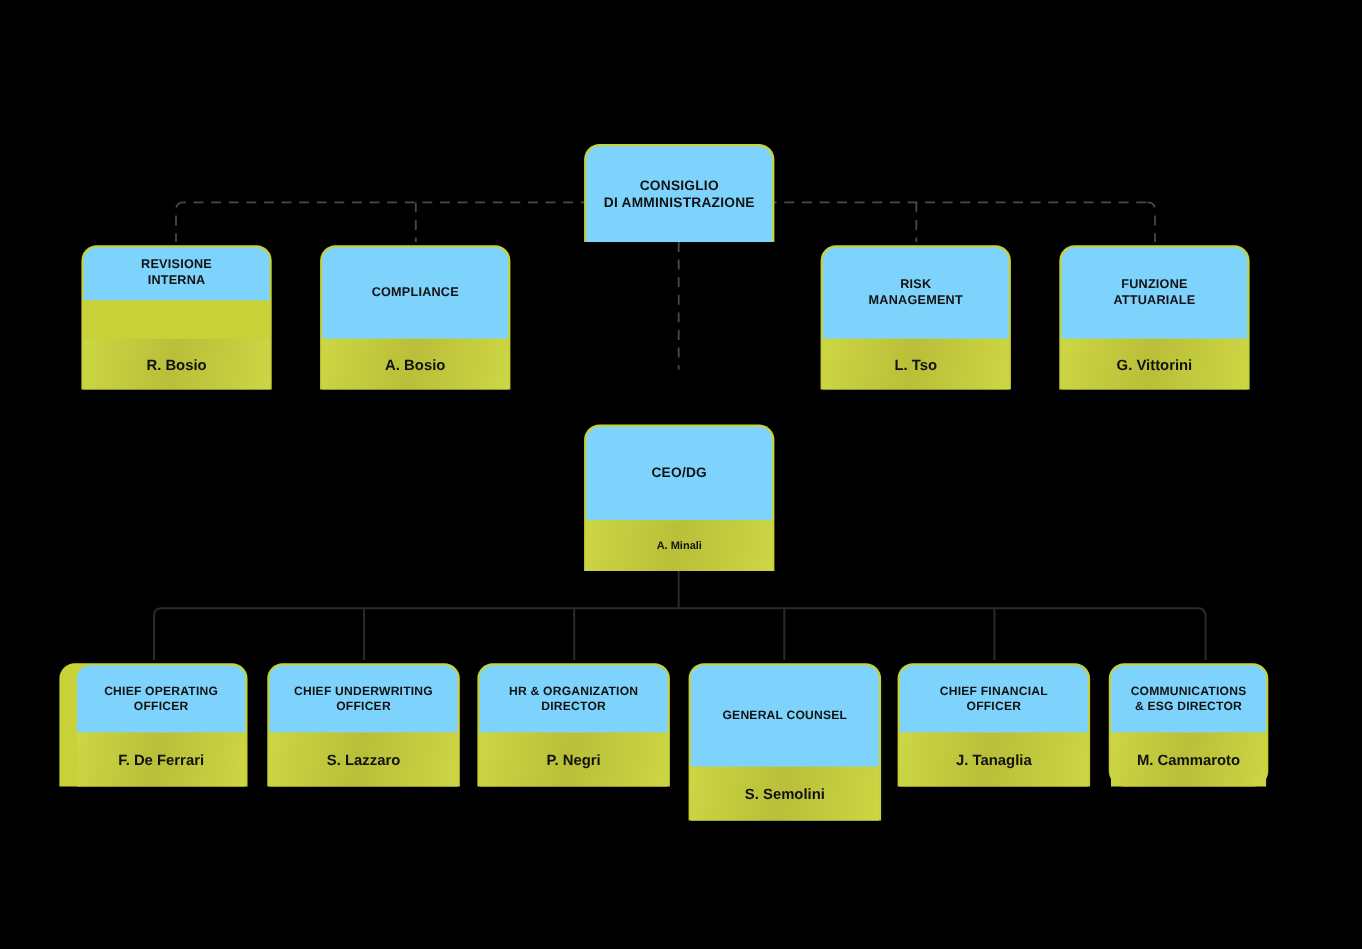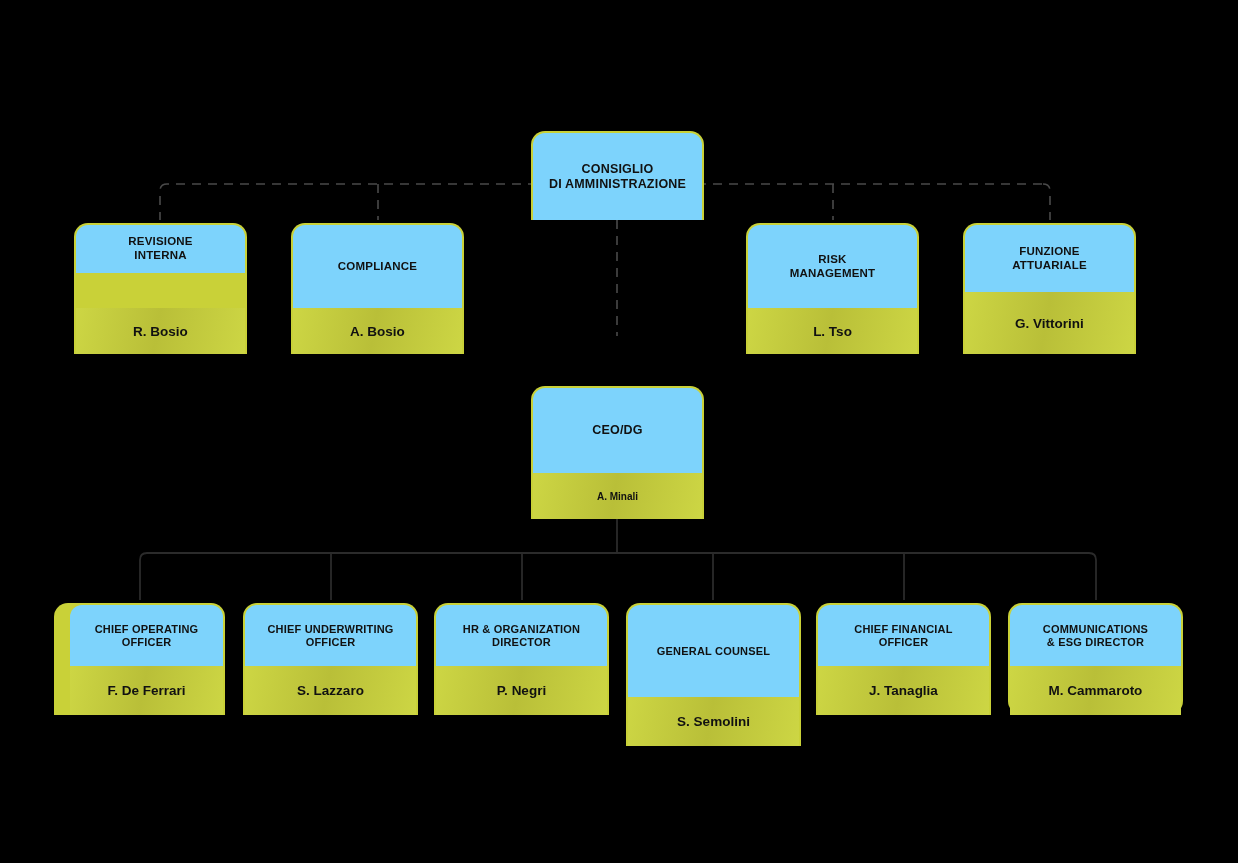--- a/index.html
+++ b/index.html
@@ -137,21 +137,21 @@
     <div class="node-person" style="height:46px;">A. Bosio</div>
   </div>
 
   <div class="node n-staff" style="left:963px; top:223px; width:173px; height:131px;">
     <div class="node-title">
       <span>
         <span>FUNZIONE</span><br>
         <span>ATTUARIALE</span>
       </span>
     </div>
-    <div class="node-person" style="height:62px;">G. Vittorini</div>
+    <div class="node-person" style="height:46px;">G. Vittorini</div>
   </div>
 
   <div class="node n-ceo" style="left:531px; top:338px; width:173px; height:133px;margin-top:48px;">
     <div class="node-title">
       <span>CEO/DG</span>
     </div>
     <div class="node-person" style="height:46px;">A. Minali</div>
   </div>
 
   <div class="node n-exec" style="left:54px; top:603px; width:171px; height:112px;padding-left:16px;">
@@ -194,21 +194,21 @@
   <div class="node n-exec" style="left:816px; top:603px; width:175px; height:112px;">
     <div class="node-title">
       <span>
         <span>CHIEF FINANCIAL</span><br>
         <span>OFFICER</span>
       </span>
     </div>
     <div class="node-person" style="height:49px;">J. Tanaglia</div>
   </div>
 
-  <div class="node n-exec" style="left:1008px; top:603px; width:175px; height:112px;border-radius:14px;">
+  <div class="node n-exec" style="left:1008px; top:603px; width:145px; height:112px;border-radius:14px;">
     <div class="node-title">
       <span>
         <span>COMMUNICATIONS</span><br>
         <span>&amp; ESG DIRECTOR</span>
       </span>
     </div>
     <div class="node-person" style="height:49px;">M. Cammaroto</div>
   </div>
 
 </div>

